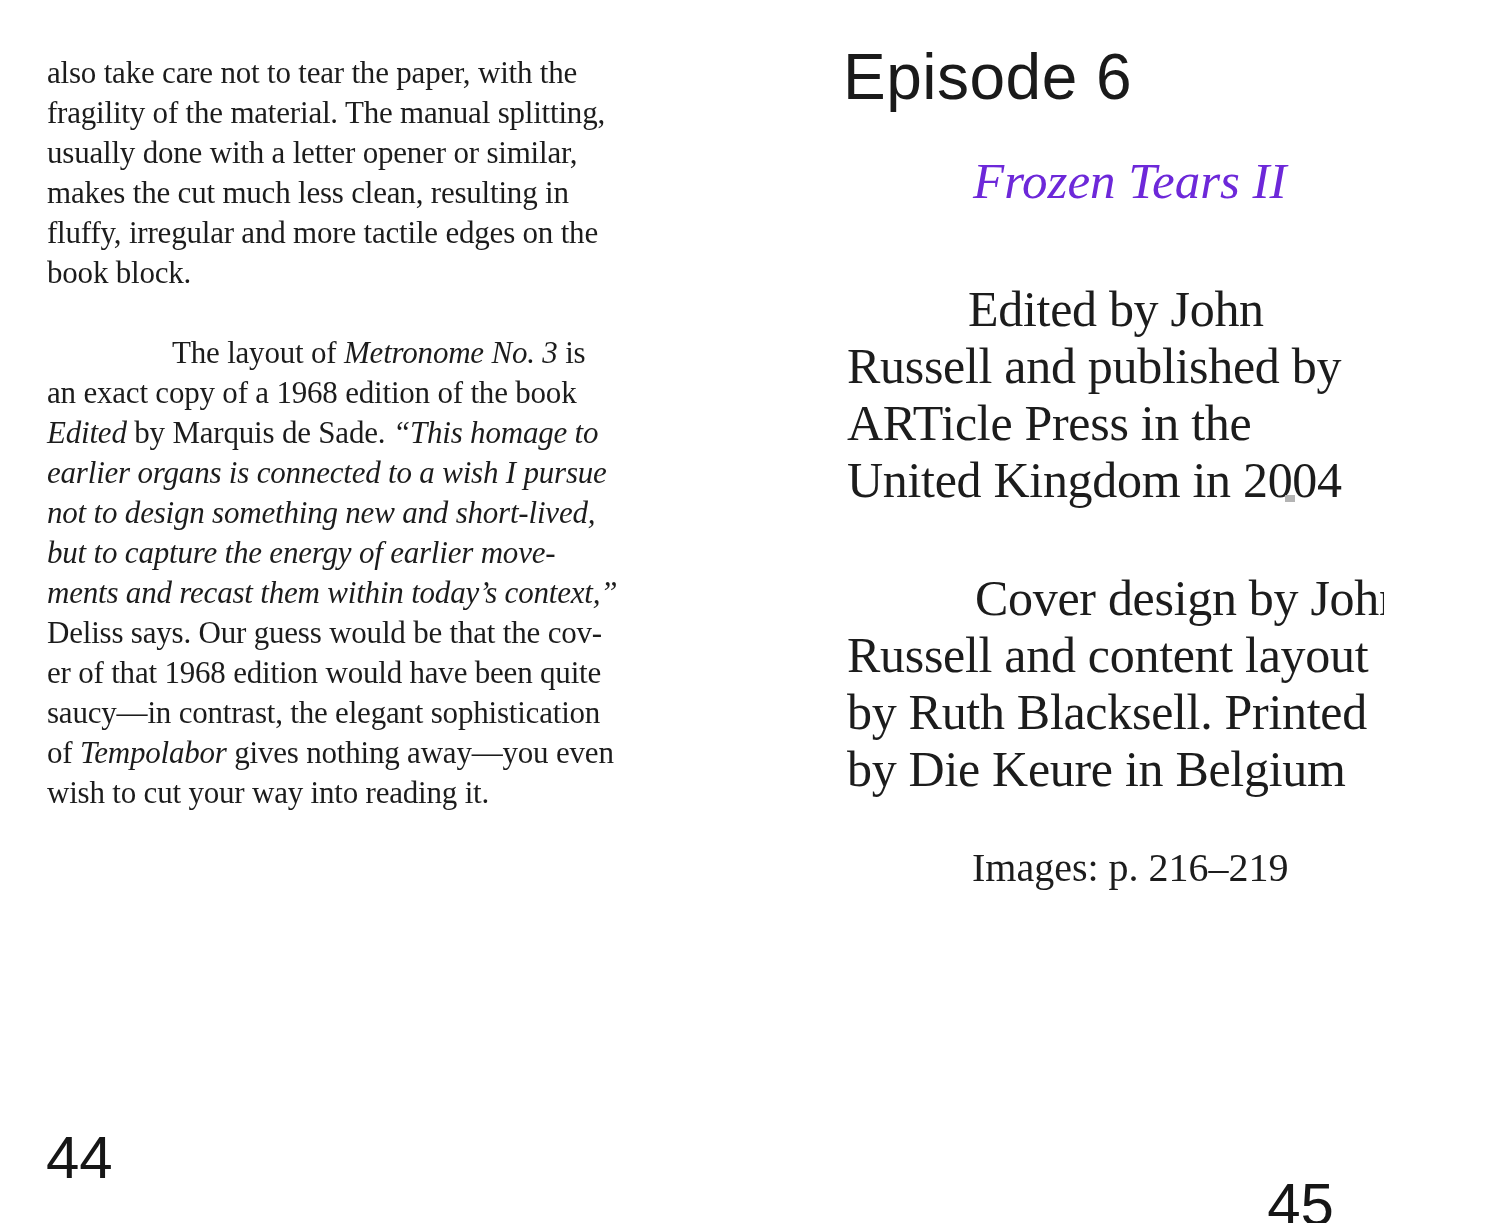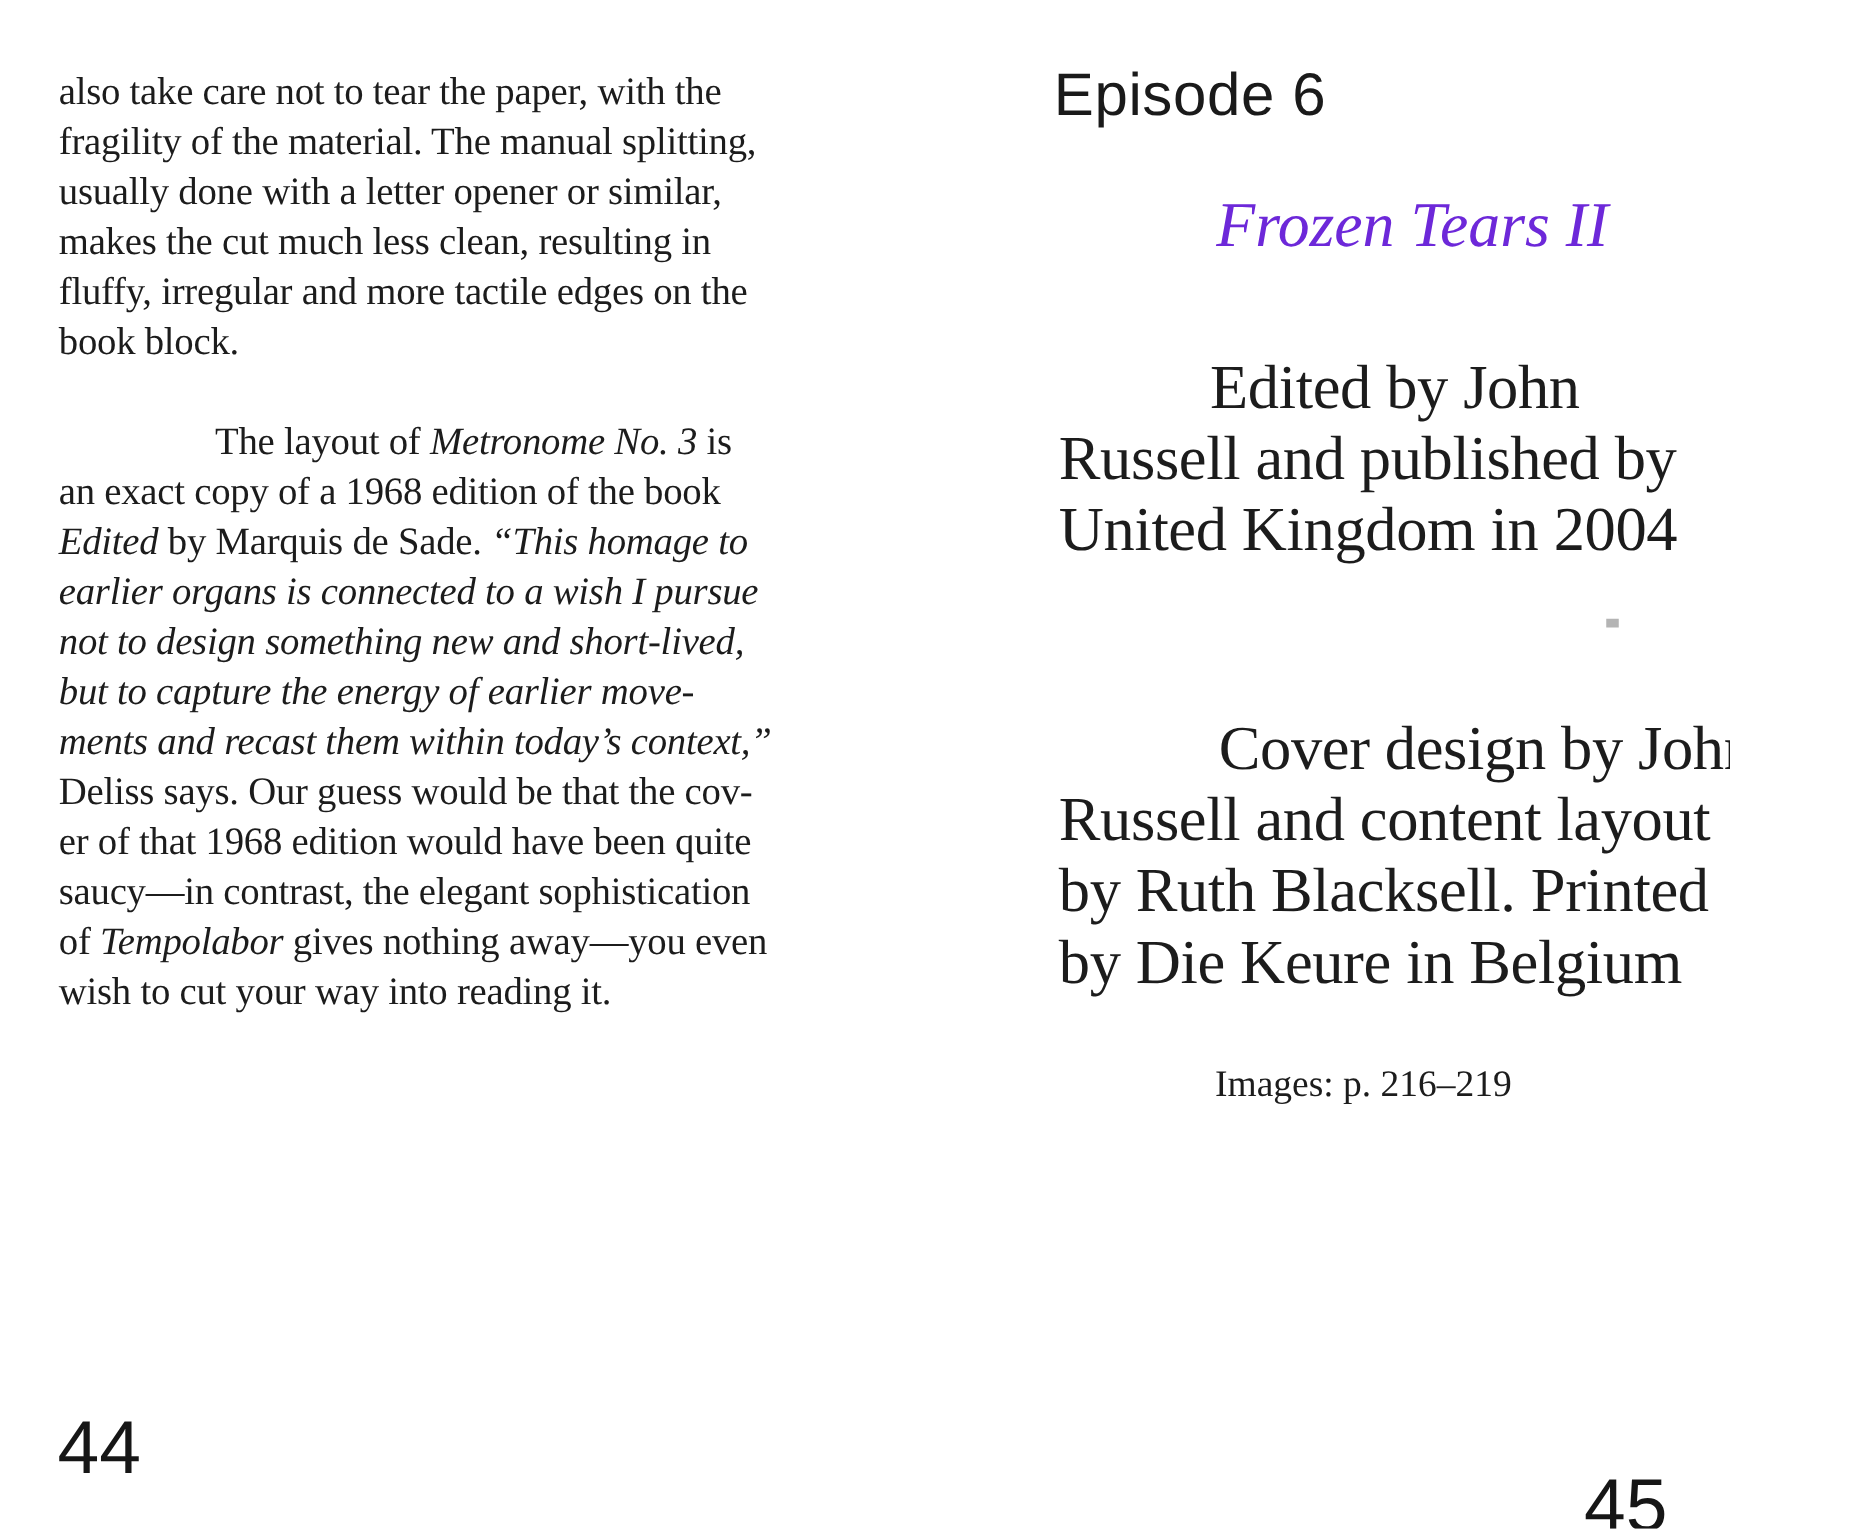--- a/index.html
+++ b/index.html
@@ -43,21 +43,21 @@
     color: #161616;
   }
   .pagenum-left  { left: 46px;  top: 1128px; }
   .pagenum-right { right: 50px; top: 1128px; text-align: right; margin-top: 47px; }
 
   
   .episode-label {
     position: absolute;
     left: 843px;
     top: 53px;
-    font-size: 48px;
+    font-size: 64px;
     line-height: 48px;
     letter-spacing: 0.5px;
     color: #1a1a1a;
   }
   .episode-title {
     position: absolute;
     left: 973px;
     top: 116px;
     font-style: italic;
     font-size: 51px;
@@ -77,21 +77,21 @@
   .credit-a { top: 281px; }
   .credit-b { top: 570px; }
   .credit-a .ind { text-indent: 121px; }
   .credit-b .ind { text-indent: 128px; font-family: Liberation Serif, serif; }
 
   .images-note {
     position: absolute;
     left: 972px;
     top: 850px;
     font-family: "Liberation Serif", serif;
-    font-size: 30px;
+    font-size: 40px;
     line-height: 36px;
   }
 
   .scan-artifact {
     position: absolute;
     left: 1285px;
     top: 495px;
     width: 10px;
     height: 7px;
     background: #b4b4b4;
@@ -127,20 +127,21 @@
       </div>
   </div>
   <div class="pagenum pagenum-left">44</div>
 
   <div class="episode-label sans">Episode 6</div>
   <div class="episode-title serif">Frozen Tears II</div>
 
   <div class="credit credit-a">
       <div class="tline ind"><span>Edited by John</span></div>
       <div class="tline"><span>Russell and published by</span></div>
+      <div class="tline"><span>ARTicle Press in the</span></div>
       <div class="tline"><span>United Kingdom in 2004</span></div>
     </div>
   <div class="credit credit-b">
       <div class="tline ind"><span>Cover design by John</span></div>
       <div class="tline"><span>Russell and content layout</span></div>
       <div class="tline"><span>by Ruth Blacksell. Printed</span></div>
       <div class="tline"><span>by Die Keure in Belgium</span></div>
     </div>
 
   <div class="images-note">Images: p. 216–219</div>

